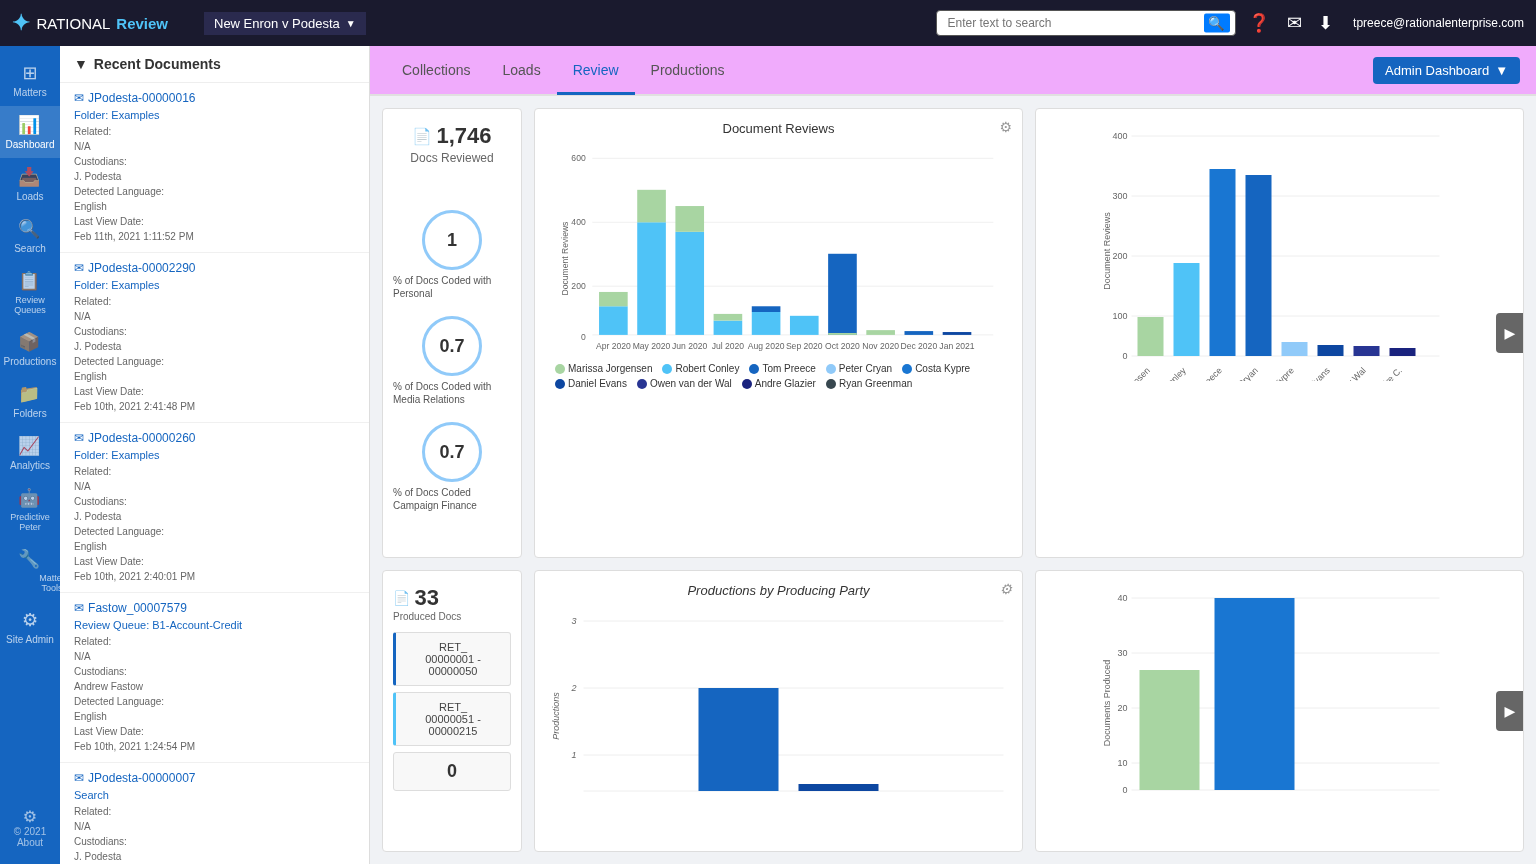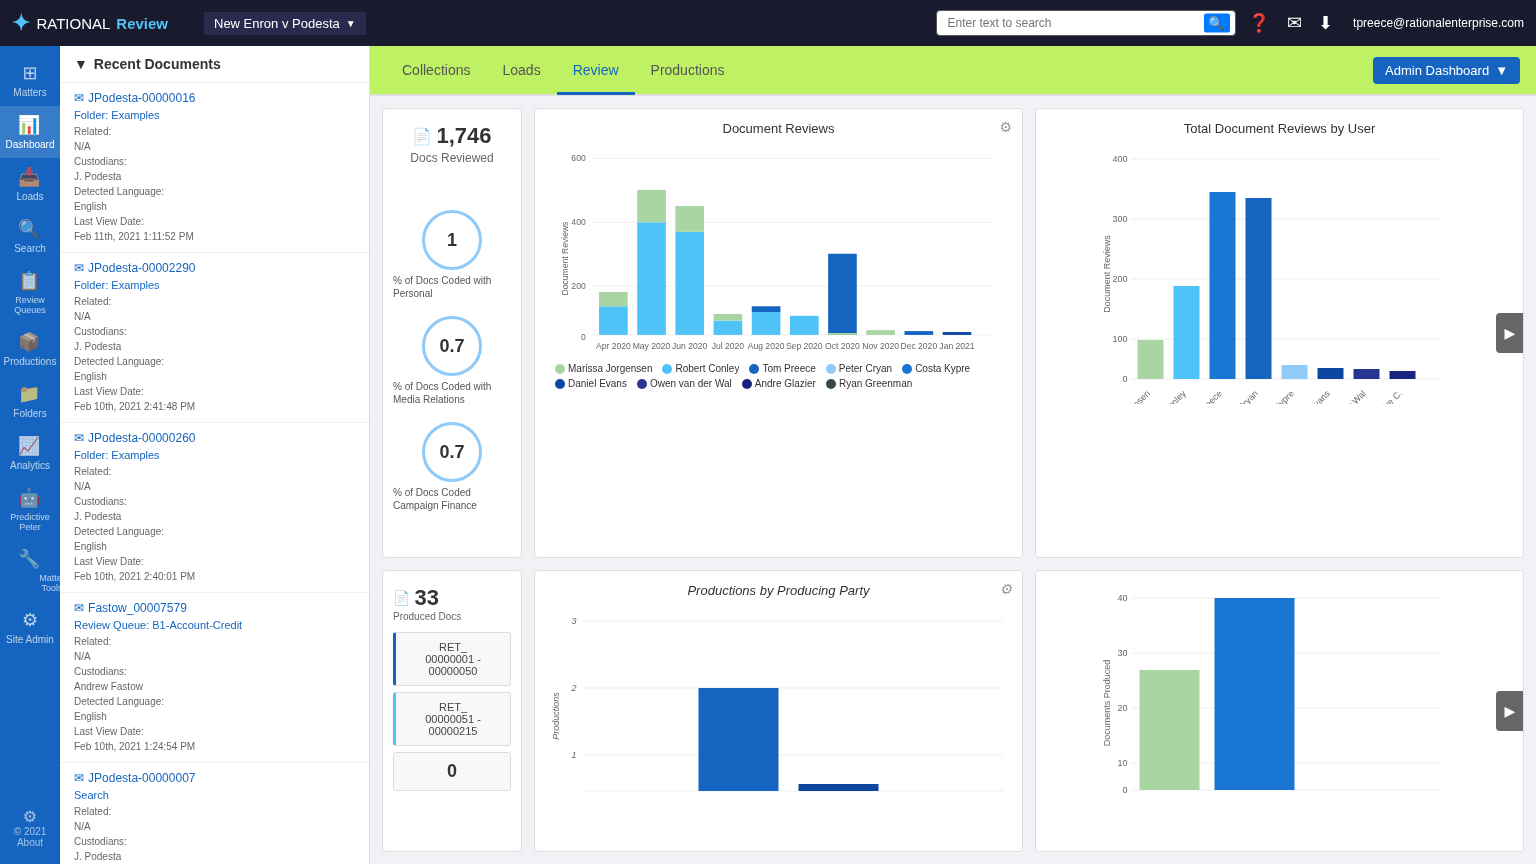--- a/index.html
+++ b/index.html
@@ -37,21 +37,21 @@
     .doc-item { padding: 8px 14px; border-bottom: 1px solid #f0f0f0; cursor: pointer; }
     .doc-item-title { color: #1565c0; font-size: 12px; font-weight: 500; display: flex; align-items: center; gap: 4px; margin-bottom: 4px; }
     .doc-item-folder { color: #1565c0; font-size: 11px; margin-bottom: 3px; }
     .doc-item-meta { color: #666; font-size: 10px; line-height: 1.5; }
     .doc-item-meta span { display: block; }
 
     
     .right-content { flex: 1; display: flex; flex-direction: column; overflow: hidden; }
 
     
-    .tab-bar { display: flex; align-items: center; background: #bef264; border-bottom: 2px solid #e0e0e0; padding: 0 16px; height: 50px; }
+    .tab-bar { display: flex; align-items: center; background: #f0abfc; border-bottom: 2px solid #e0e0e0; padding: 0 16px; height: 50px; }
     .tab-item { padding: 14px 16px; font-size: 14px; color: #555; cursor: pointer; border-bottom: 3px solid transparent; margin-bottom: -2px; }
     .tab-item.active { color: #1565c0; border-bottom-color: #1565c0; font-weight: 500; }
     .tab-bar-right { margin-left: auto; }
     .admin-dropdown { background: #1565c0; color: white; padding: 6px 12px; border-radius: 4px; font-size: 13px; cursor: pointer; display: flex; align-items: center; gap: 6px; }
 
     
     .dashboard-area { flex: 1; overflow-y: auto; padding: 12px; display: grid; grid-template-columns: 140px 1fr 1fr; grid-template-rows: auto auto; gap: 12px; }
 
     
     .stats-panel { grid-column: 1; grid-row: 1; background: white; border: 1px solid #ddd; border-radius: 4px; padding: 14px 10px; display: flex; flex-direction: column; align-items: center; gap: 16px; }
@@ -375,21 +375,20 @@
               <span>Andre Glazier</span>
             </div>
           <div class="legend-item">
               <div class="legend-dot" style="background:#37474f;"></div>
               <span>Ryan Greenman</span>
             </div>
         </div>
       </div>
 
       <div class="chart-panel" style="grid-column:3; grid-row:1; position:relative;">
-        <div class="chart-panel-title">Total Document Reviews by User</div>
         <svg viewBox="0 0 360 260" style="width:100%;height:260px;">
 
           <text x="28" y="18" class="y-axis-label" text-anchor="end">400</text>
           <text x="28" y="78" class="y-axis-label" text-anchor="end">300</text>
           <text x="28" y="138" class="y-axis-label" text-anchor="end">200</text>
           <text x="28" y="198" class="y-axis-label" text-anchor="end">100</text>
           <text x="28" y="238" class="y-axis-label" text-anchor="end">0</text>
           <text x="10" y="130" class="y-axis-label" text-anchor="middle" transform="rotate(-90, 10, 130)">Document Reviews</text>
 
           <line x1="32" y1="15" x2="340" y2="15" stroke="#eee" stroke-width="1"></line>

